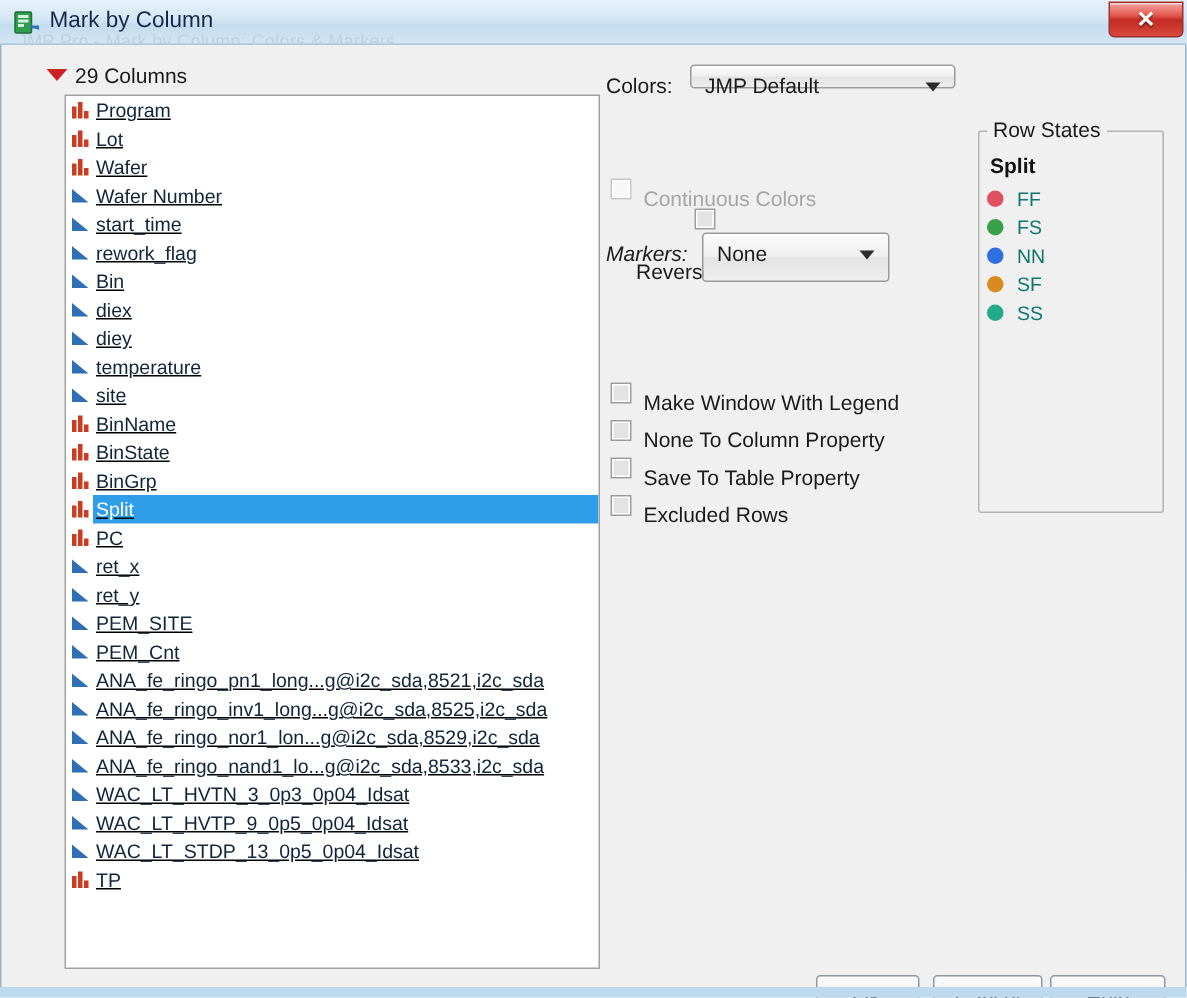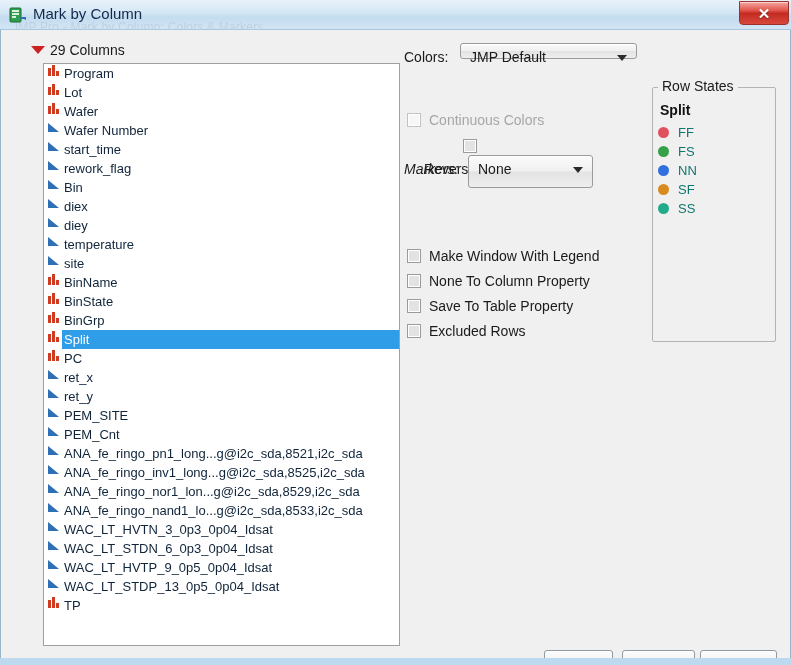--- a/index.html
+++ b/index.html
@@ -124,24 +124,25 @@
     width: 357px;
     height: 583px;
     background: #ffffff;
     border: 1px solid #a0a0a0;
     box-sizing: border-box;
     overflow: hidden;
   }
   .col-row {
     height: 19px;
     display: flex;
-    align-items: flex-start;
+    align-items: center;
     padding-left: 3px;
     box-sizing: border-box;
     cursor: pointer;
+    text-decoration: underline;
   }
   .col-row .label {
     font-size: 13px;
     color: #10243a;
     white-space: nowrap;
     padding-left: 2px;
     line-height: 19px;
     flex: 1;
   }
   .col-row.selected .label {
@@ -256,20 +257,21 @@
   .cbox.disabled {
     border-color: #c3c3c3;
   }
   .cbox.disabled::after {
     background: #f7f7f7;
   }
   .cbrow .cl {
     font-size: 14px;
     color: #1a1a1a;
     white-space: nowrap;
+    margin-top: 12px;
   }
   .cbrow.disabled .cl { color: #a6a6a6; }
 
   .cb-cont    { left: 406px; top: 82px; }
   .cb-rev     { left: 423px; top: 109px; flex-direction: column; }
   .cb-legend  { left: 406px; top: 218px; }
   .cb-colprop { left: 406px; top: 243px; }
   .cb-tabprop { left: 406px; top: 268px; }
   .cb-exrows  { left: 406px; top: 293px; }
 
@@ -510,24 +512,20 @@
         <div class="col-row">
           <span class="icon-continuous"></span>
           <span class="label">ANA_fe_ringo_nand1_lo...g@i2c_sda,8533,i2c_sda</span>
         </div>
         <div class="col-row">
           <span class="icon-continuous"></span>
           <span class="label">WAC_LT_HVTN_3_0p3_0p04_Idsat</span>
         </div>
         <div class="col-row">
           <span class="icon-continuous"></span>
-          <span class="label">WAC_LT_STDN_6_0p3_0p04_Idsat</span>
-        </div>
-        <div class="col-row">
-          <span class="icon-continuous"></span>
           <span class="label">WAC_LT_HVTP_9_0p5_0p04_Idsat</span>
         </div>
         <div class="col-row">
           <span class="icon-continuous"></span>
           <span class="label">WAC_LT_STDP_13_0p5_0p04_Idsat</span>
         </div>
         <div class="col-row">
           <span class="icon-nominal">
             <i></i>
             <i></i>

